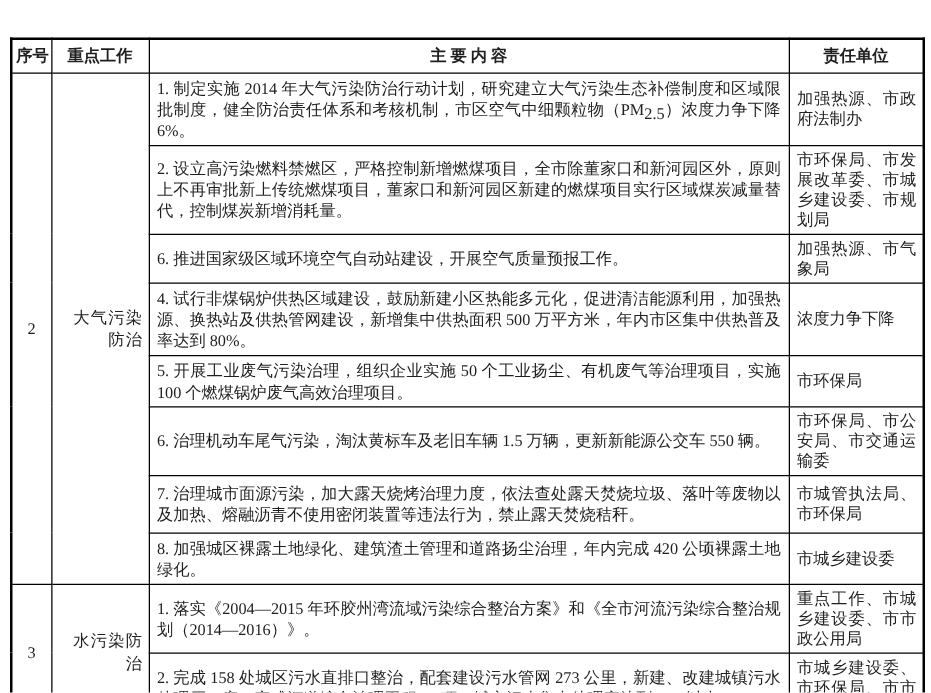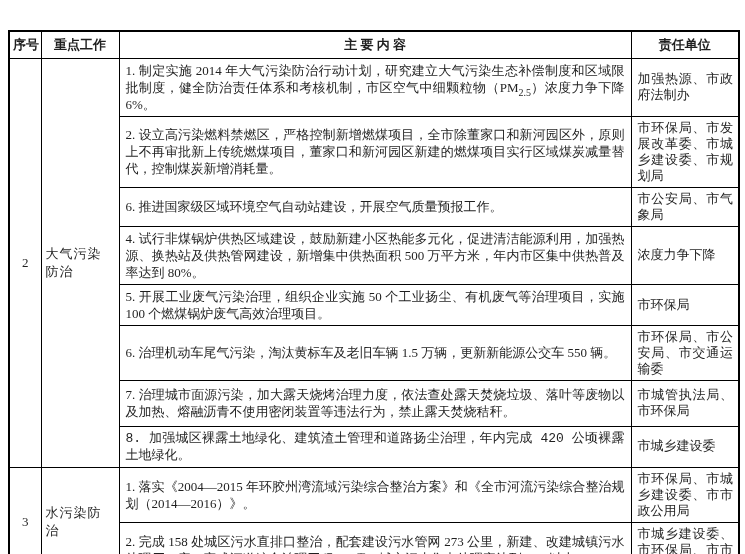--- a/index.html
+++ b/index.html
@@ -25,43 +25,43 @@
     font-size: 13px;
   }
   .doc-table thead tr { height: 27px; }
   .doc-table th {
     font-weight: bold;
     text-align: center;
     padding: 2px 3px;
     white-space: nowrap;
   }
   td.idx-cell { text-align: center; padding: 2px; }
-  td.work-cell { text-align: left; padding: 4px; letter-spacing: 1px; }
+  td.work-cell { text-align: right; padding: 4px; letter-spacing: 1px; }
   td.content-cell {
     padding: 3px 6px 3px 6px;
     line-height: 17px;
     text-align: justify;
     text-justify: inter-ideograph;
   }
   td.unit-cell {
     padding: 3px 5px 3px 6px;
     line-height: 16px;
     text-align: justify;
     text-justify: inter-ideograph;
   }
-  td.content-cell sub { font-size: 10px; line-height: 0; }
+  td.content-cell sub { font-size: 13px; line-height: 0; }
   
   tbody tr:nth-child(1)  { height: 51px; }
   tbody tr:nth-child(2)  { height: 64px; }
   tbody tr:nth-child(3)  { height: 36px; }
   tbody tr:nth-child(4)  { height: 55px; }
   tbody tr:nth-child(5)  { height: 38px; padding-left: 32px; }
   tbody tr:nth-child(6)  { height: 51px; }
   tbody tr:nth-child(7)  { height: 46px; }
-  tbody tr:nth-child(8)  { height: 36px; font-family: Liberation Mono, monospace; }
+  tbody tr:nth-child(8)  { height: 36px; }
   tbody tr:nth-child(9)  { height: 53px; }
   tbody tr:nth-child(10) { height: 52px; }
 </style>
 </head>
 <body>
 
 <div class="page">
   <table class="doc-table">
     <colgroup>
       <col style="width:32px">
@@ -83,21 +83,21 @@
           <td class="work-cell" rowspan="8">大气污染防治</td>
           <td class="content-cell">1. 制定实施 2014 年大气污染防治行动计划，研究建立大气污染生态补偿制度和区域限批制度，健全防治责任体系和考核机制，市区空气中细颗粒物（PM<sub>2.5</sub>）浓度力争下降 6%。</td>
           <td class="unit-cell">加强热源、市政府法制办</td>
         </tr>
         <tr>
           <td class="content-cell">2. 设立高污染燃料禁燃区，严格控制新增燃煤项目，全市除董家口和新河园区外，原则上不再审批新上传统燃煤项目，董家口和新河园区新建的燃煤项目实行区域煤炭减量替代，控制煤炭新增消耗量。</td>
           <td class="unit-cell">市环保局、市发展改革委、市城乡建设委、市规划局</td>
         </tr>
         <tr>
           <td class="content-cell">6. 推进国家级区域环境空气自动站建设，开展空气质量预报工作。</td>
-          <td class="unit-cell">市公安局、市气象局</td>
+          <td class="unit-cell">加强热源、市气象局</td>
         </tr>
         <tr>
           <td class="content-cell">4. 试行非煤锅炉供热区域建设，鼓励新建小区热能多元化，促进清洁能源利用，加强热源、换热站及供热管网建设，新增集中供热面积 500 万平方米，年内市区集中供热普及率达到 80%。</td>
           <td class="unit-cell">浓度力争下降</td>
         </tr>
         <tr>
           <td class="content-cell">5. 开展工业废气污染治理，组织企业实施 50 个工业扬尘、有机废气等治理项目，实施 100 个燃煤锅炉废气高效治理项目。</td>
           <td class="unit-cell">市环保局</td>
         </tr>
         <tr>
@@ -109,21 +109,21 @@
           <td class="unit-cell">市城管执法局、市环保局</td>
         </tr>
         <tr>
           <td class="content-cell">8. 加强城区裸露土地绿化、建筑渣土管理和道路扬尘治理，年内完成 420 公顷裸露土地绿化。</td>
           <td class="unit-cell">市城乡建设委</td>
         </tr>
         <tr>
           <td class="idx-cell" rowspan="2">3</td>
           <td class="work-cell" rowspan="2">水污染防治</td>
           <td class="content-cell">1. 落实《2004—2015 年环胶州湾流域污染综合整治方案》和《全市河流污染综合整治规划（2014—2016）》。</td>
-          <td class="unit-cell">市环保局、市城乡建设委、市市政公用局</td>
+          <td class="unit-cell">重点工作、市城乡建设委、市市政公用局</td>
         </tr>
         <tr>
           <td class="content-cell">2. 完成 158 处城区污水直排口整治，配套建设污水管网 273 公里，新建、改建城镇污水处理厂 6 座，完成河道综合治理工程 16 项，城市污水集中处理率达到 94%以上。</td>
           <td class="unit-cell">市城乡建设委、市环保局、市市政公用局</td>
         </tr>
       </tbody>
   </table>
 </div>
 
 </body></html>

